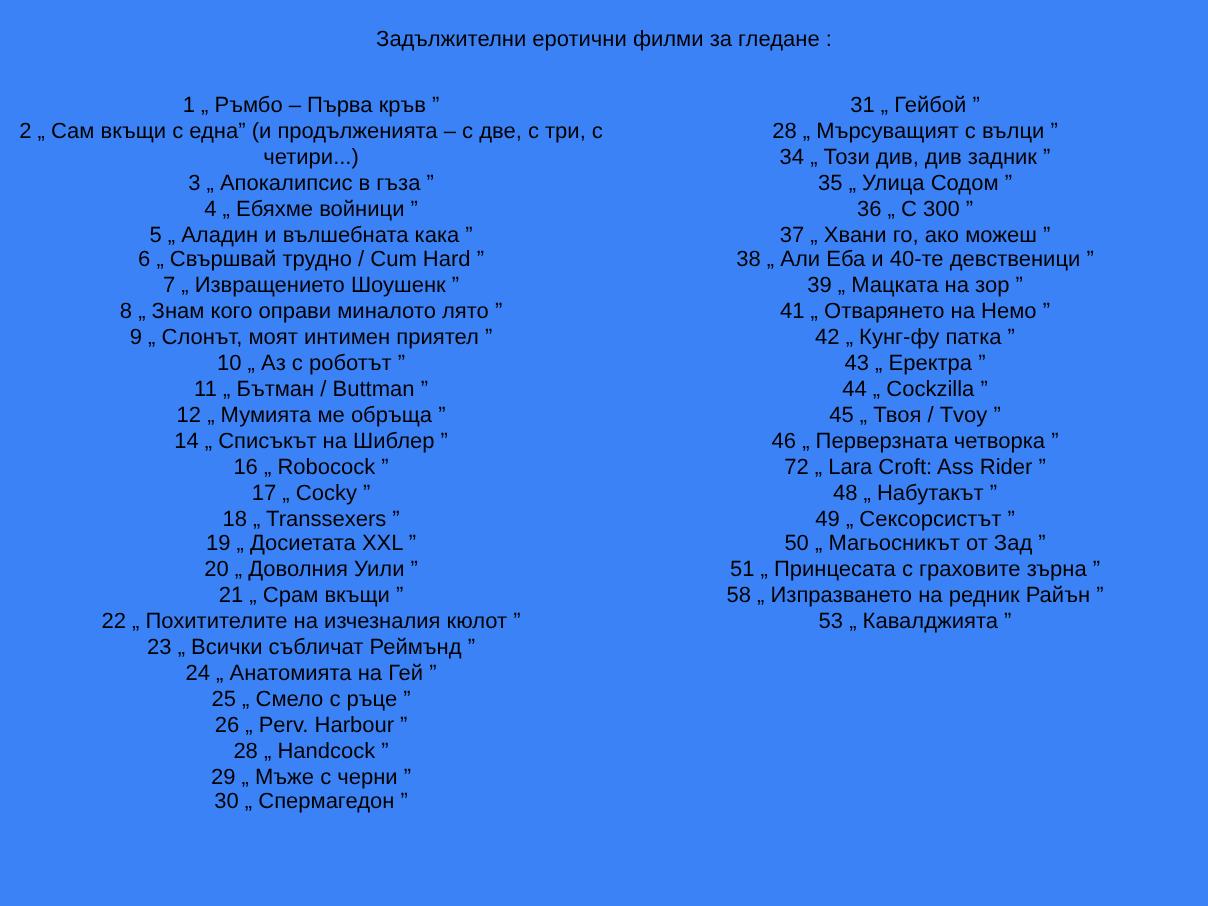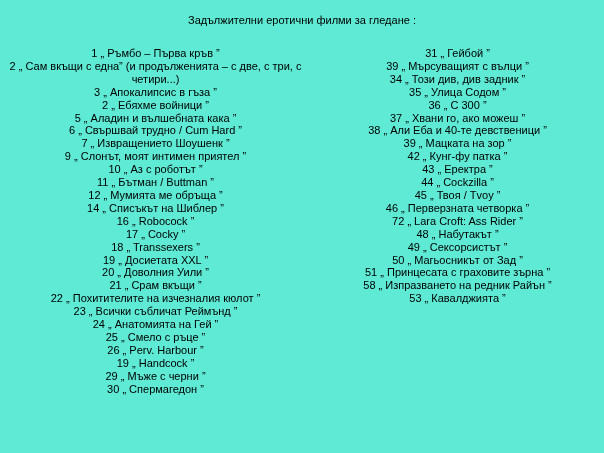--- a/index.html
+++ b/index.html
@@ -4,21 +4,21 @@
 <style>
   html, body {
     margin: 0;
     padding: 0;
     background: #ffffff;
   }
   .page {
     position: relative;
     width: 604px;
     height: 453px;
-    background: #5eead4;
+    background: #3b82f6;
     color: #000000;
     font-family: "Liberation Sans", "DejaVu Sans", sans-serif;
     overflow: hidden;
   }
   .title {
     padding-top: 14px;
     text-align: center;
     font-size: 11px;
     line-height: 13px;
     font-weight: 400;
@@ -44,53 +44,55 @@
 </head>
 <body>
 
 <div class="page">
   <div class="title">Задължителни еротични филми за гледане :</div>
   <div class="columns">
     <div class="col col-left">
         <div class="list-item">1 „ Ръмбо – Първа кръв ”</div>
         <div class="list-item">2 „ Сам вкъщи с една” (и продълженията – с две, с три, с четири...)</div>
         <div class="list-item">3 „ Апокалипсис в гъза ”</div>
-        <div class="list-item">2 „ Ебяхме войници ”</div>
+        <div class="list-item">4 „ Ебяхме войници ”</div>
         <div class="list-item">5 „ Аладин и вълшебната кака ”</div>
         <div class="list-item">6 „ Свършвай трудно / Cum Hard ”</div>
         <div class="list-item">7 „ Извращението Шоушенк ”</div>
+        <div class="list-item">8 „ Знам кого оправи миналото лято ”</div>
         <div class="list-item">9 „ Слонът, моят интимен приятел ”</div>
         <div class="list-item">10 „ Аз с роботът ”</div>
         <div class="list-item">11 „ Бътман / Buttman ”</div>
         <div class="list-item">12 „ Мумията ме обръща ”</div>
         <div class="list-item">14 „ Списъкът на Шиблер ”</div>
         <div class="list-item">16 „ Robocock ”</div>
         <div class="list-item">17 „ Cocky ”</div>
         <div class="list-item">18 „ Transsexers ”</div>
         <div class="list-item">19 „ Досиетата XXL ”</div>
         <div class="list-item">20 „ Доволния Уили ”</div>
         <div class="list-item">21 „ Срам вкъщи ”</div>
         <div class="list-item">22 „ Похитителите на изчезналия кюлот ”</div>
         <div class="list-item">23 „ Всички събличат Реймънд ”</div>
         <div class="list-item">24 „ Анатомията на Гей ”</div>
         <div class="list-item">25 „ Смело с ръце ”</div>
         <div class="list-item">26 „ Perv. Harbour ”</div>
-        <div class="list-item">19 „ Handcock ”</div>
+        <div class="list-item">28 „ Handcock ”</div>
         <div class="list-item">29 „ Мъже с черни ”</div>
         <div class="list-item">30 „ Спермагедон ”</div>
       </div>
     <div class="col col-right">
         <div class="list-item">31 „ Гейбой ”</div>
-        <div class="list-item">39 „ Мърсуващият с вълци ”</div>
+        <div class="list-item">28 „ Мърсуващият с вълци ”</div>
         <div class="list-item">34 „ Този див, див задник ”</div>
         <div class="list-item">35 „ Улица Содом ”</div>
         <div class="list-item">36 „ С 300 ”</div>
         <div class="list-item">37 „ Хвани го, ако можеш ”</div>
         <div class="list-item">38 „ Али Еба и 40-те девственици ”</div>
         <div class="list-item">39 „ Мацката на зор ”</div>
+        <div class="list-item">41 „ Отварянето на Немо ”</div>
         <div class="list-item">42 „ Кунг-фу патка ”</div>
         <div class="list-item">43 „ Еректра ”</div>
         <div class="list-item">44 „ Cockzilla ”</div>
         <div class="list-item">45 „ Твоя / Tvoy ”</div>
         <div class="list-item">46 „ Перверзната четворка ”</div>
         <div class="list-item">72 „ Lara Croft: Ass Rider ”</div>
         <div class="list-item">48 „ Набутакът ”</div>
         <div class="list-item">49 „ Сексорсистът ”</div>
         <div class="list-item">50 „ Магьосникът от Зад ”</div>
         <div class="list-item">51 „ Принцесата с граховите зърна ”</div>

